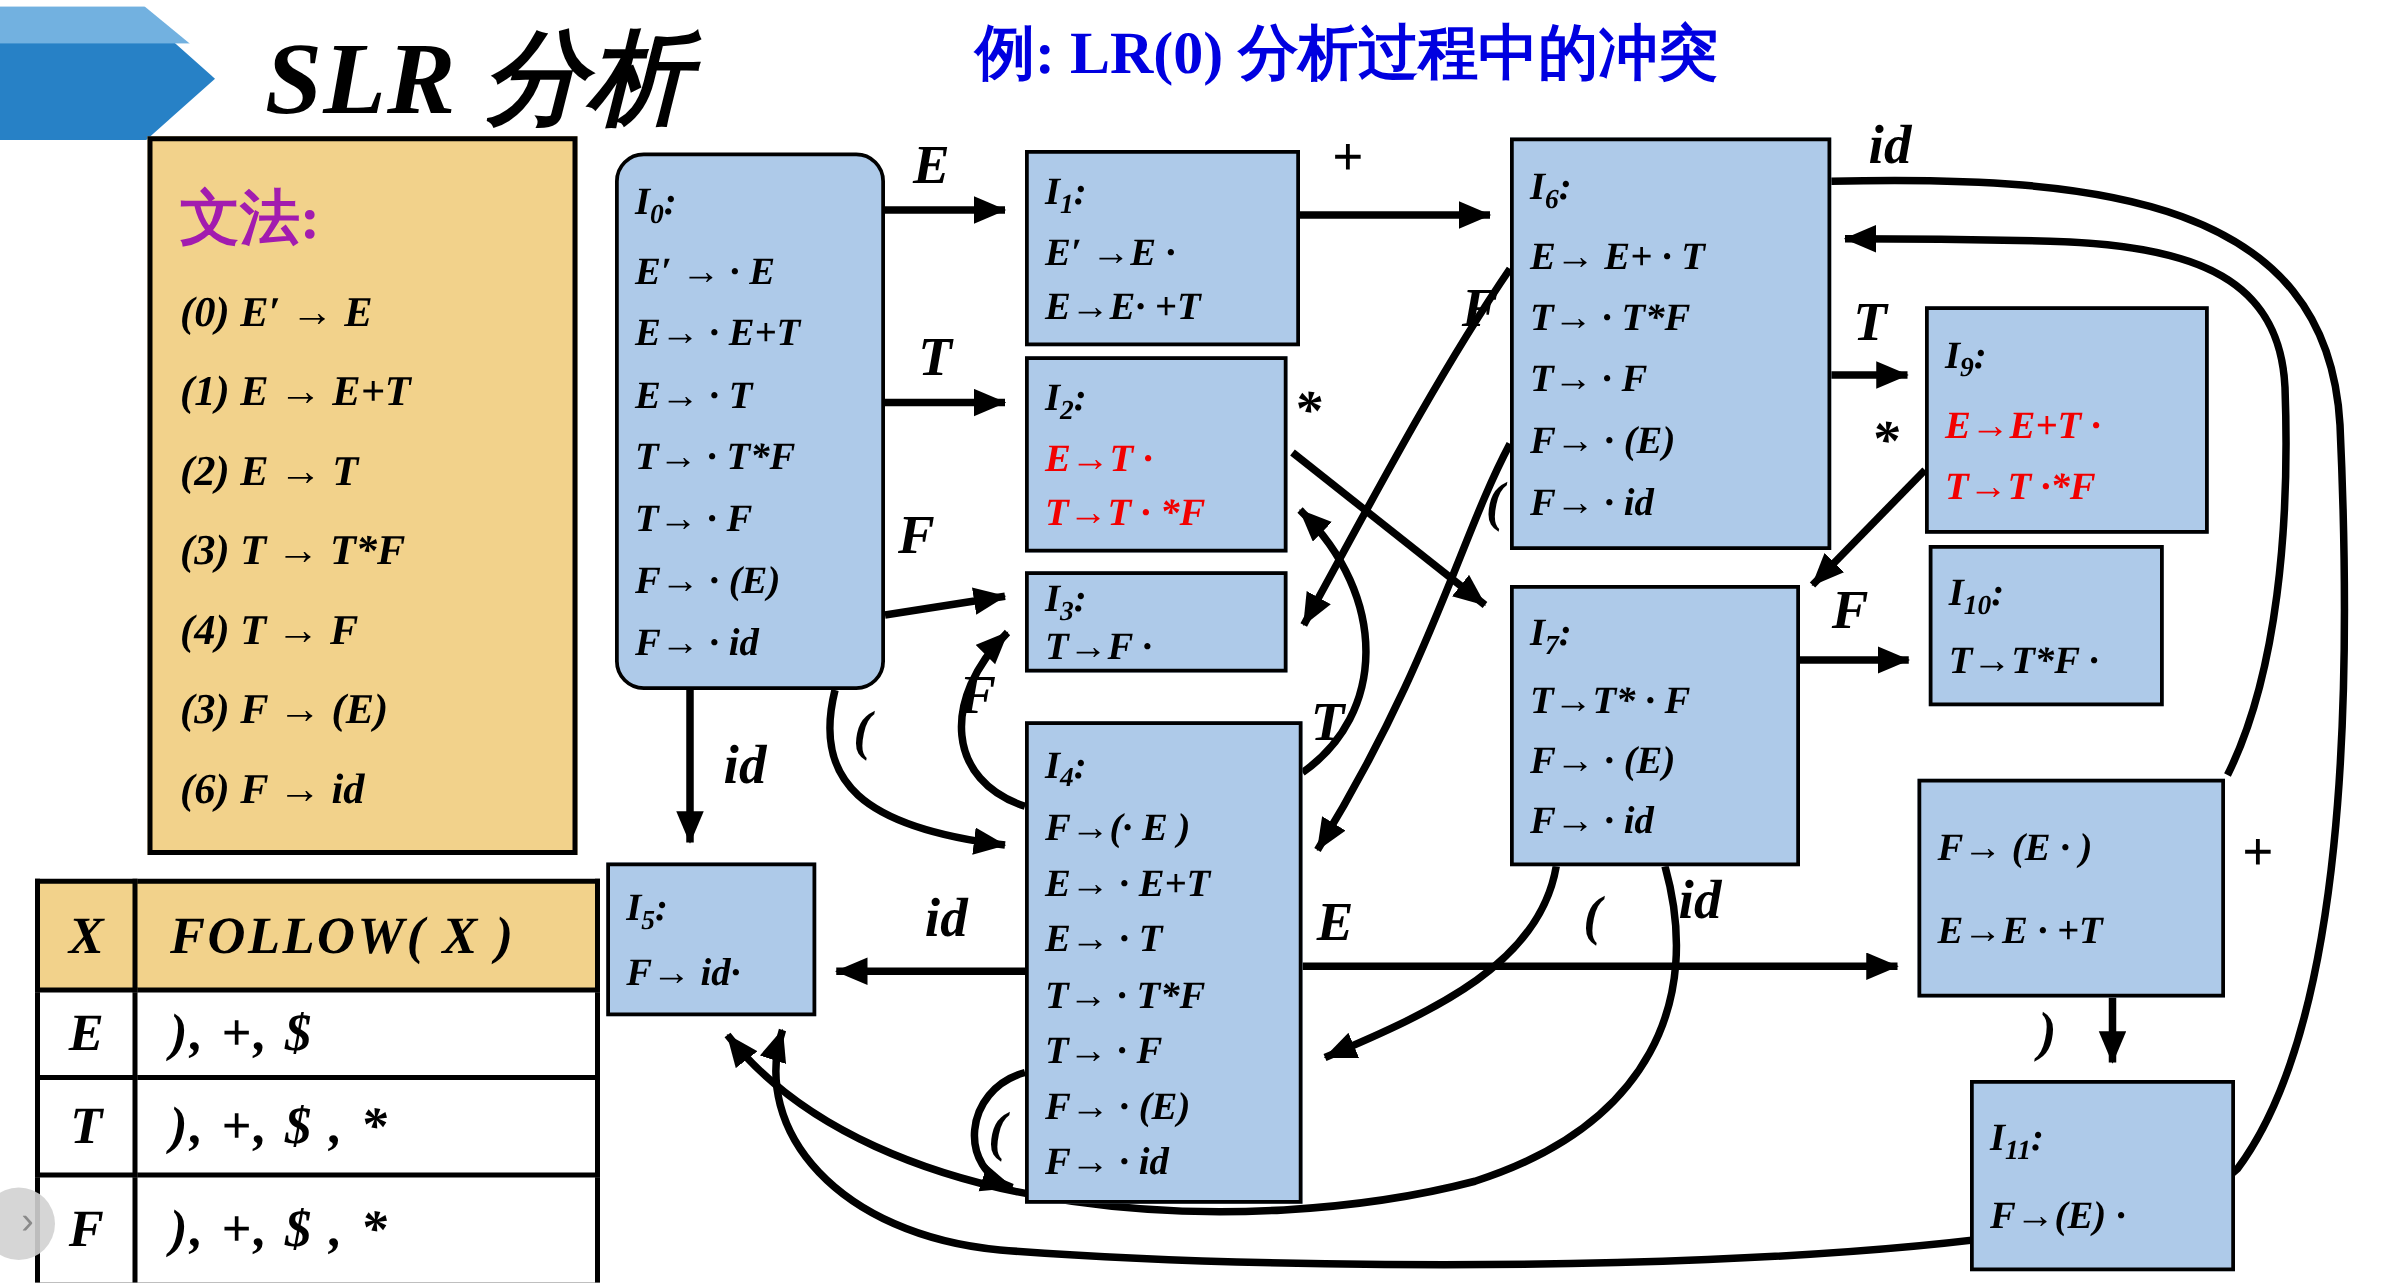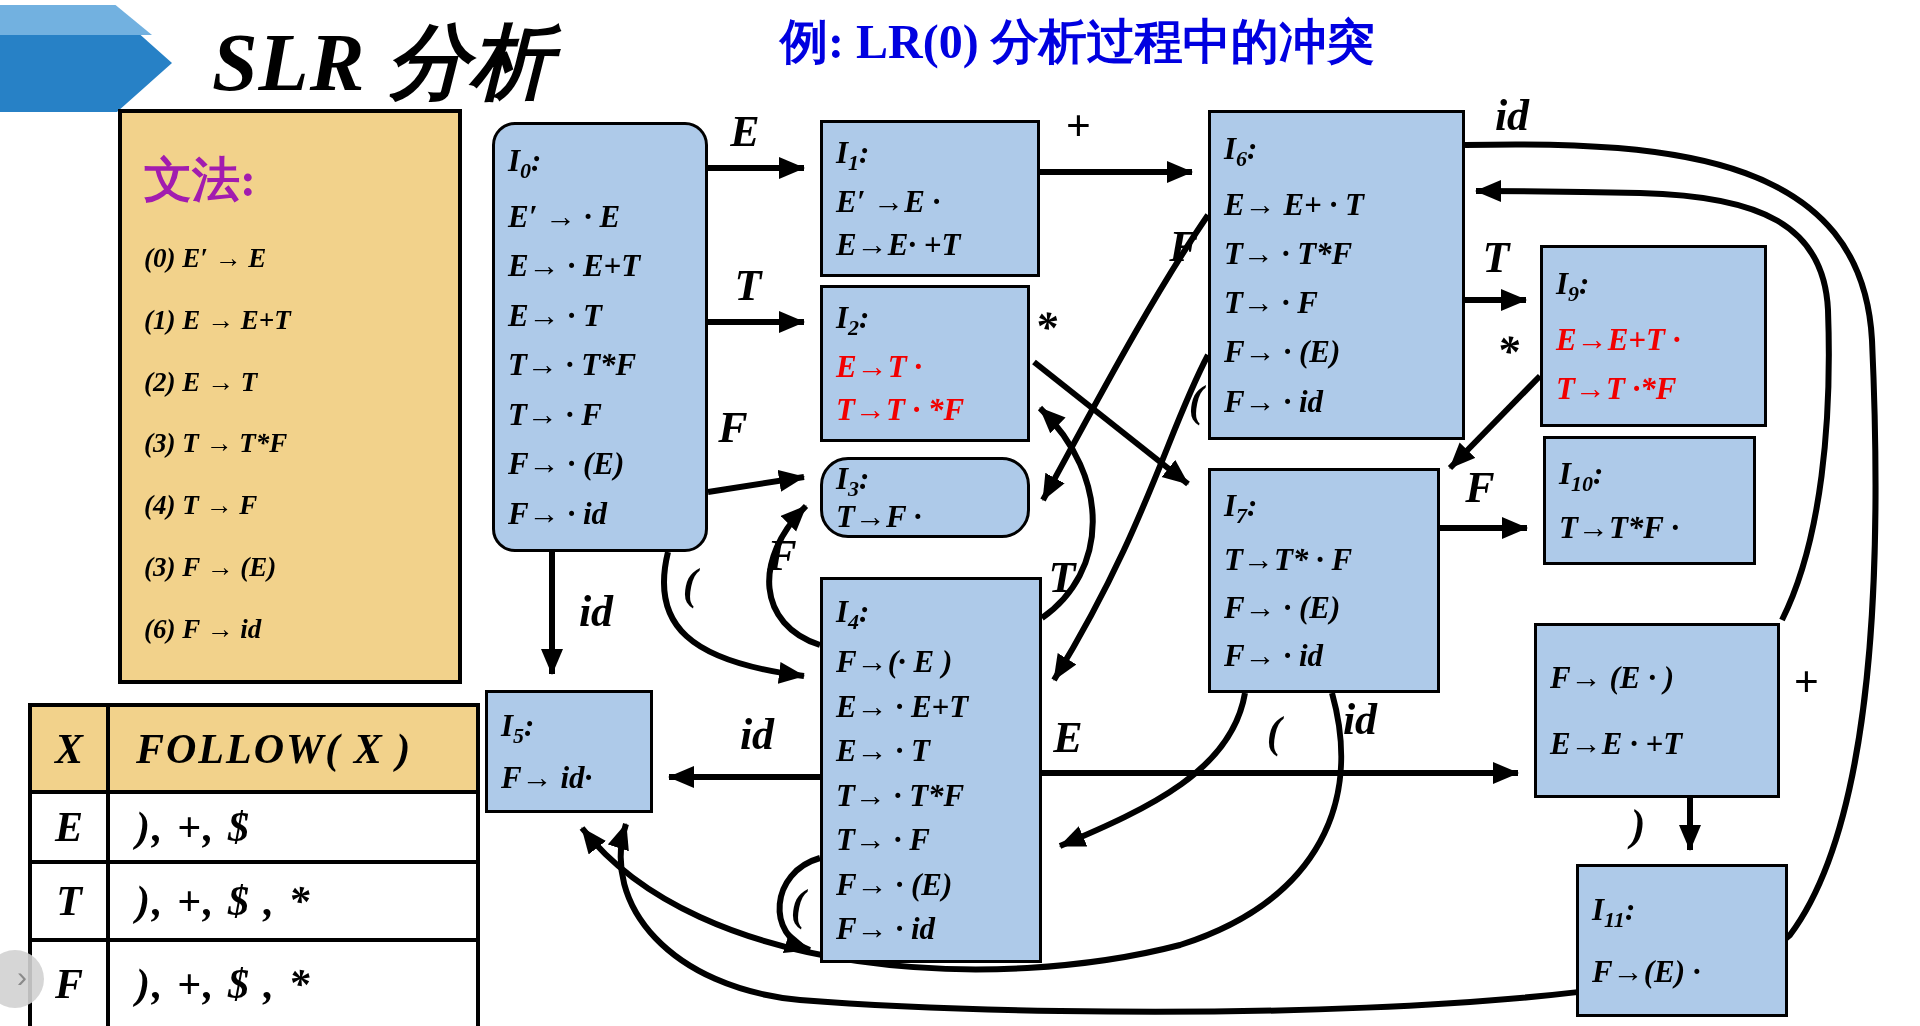--- a/index.html
+++ b/index.html
@@ -15,21 +15,21 @@
   .slide-title{position:absolute;left:212px;top:8px;font-size:82px;font-weight:bold;font-style:italic;
     color:#000;letter-spacing:1px;white-space:nowrap;}
   .slide-header{position:absolute;left:780px;top:10px;font-size:48px;font-weight:bold;color:#0000e0;
     white-space:nowrap;}
 
   
   .grammar{position:absolute;left:118px;top:109px;width:344px;height:575px;background:#f2d28b;
     border:4px solid #000;box-sizing:border-box;display:flex;flex-direction:column;
     justify-content:space-evenly;padding:4px 6px 4px 22px;}
   .grammar .g-head{font-size:48px;font-weight:bold;color:#a21caf;}
-  .grammar .g-line{font-size:27px;font-weight:bold;font-style:italic;color:#000;white-space:nowrap;font-family:Liberation Serif, serif;}
+  .grammar .g-line{font-size:34px;font-weight:bold;font-style:italic;color:#000;white-space:nowrap;font-family:Liberation Serif, serif;}
 
   
   table.follow{position:absolute;left:28px;top:703px;border-collapse:collapse;table-layout:fixed;}
   table.follow td,table.follow th{border:4px solid #000;box-sizing:border-box;
     font-weight:bold;font-style:italic;color:#000;background:#fff;}
   table.follow th{background:#f2d28b;font-size:42px;}
   table.follow .c-sym{width:78px;text-align:center;font-size:42px;}
   table.follow .c-fol{width:370px;text-align:left;padding-left:26px;font-size:42px;letter-spacing:2px;}
 
   
@@ -140,21 +140,21 @@
     <div class="state" style="left: 820px; top: 120px; width: 220px; height: 157px;">
       <div class="ln">I<sub>1</sub>:</div>
       <div class="ln">E′ →E ·</div>
       <div class="ln">E→E· +T</div>
     </div>
     <div class="state" style="left: 820px; top: 285px; width: 210px; height: 157px;">
       <div class="ln">I<sub>2</sub>:</div>
       <div class="ln red">E→T ·</div>
       <div class="ln red">T→T · *F</div>
     </div>
-    <div class="state" style="left: 820px; top: 457px; width: 210px; height: 81px; border-radius: 28px;">
+    <div class="state" style="left: 820px; top: 457px; width: 210px; height: 81px;">
       <div class="ln">I<sub>3</sub>:</div>
       <div class="ln">T→F ·</div>
     </div>
     <div class="state" style="left: 820px; top: 577px; width: 222px; height: 386px;">
       <div class="ln">I<sub>4</sub>:</div>
       <div class="ln">F→(· E )</div>
       <div class="ln">E→ · E+T</div>
       <div class="ln">E→ · T</div>
       <div class="ln">T→ · T*F</div>
       <div class="ln">T→ · F</div>
@@ -181,21 +181,21 @@
     </div>
     <div class="state" style="left: 1534px; top: 623px; width: 246px; height: 175px;">
       <div class="ln">F→ (E · )</div>
       <div class="ln">E→E · +T</div>
     </div>
     <div class="state" style="left: 1540px; top: 245px; width: 227px; height: 182px;">
       <div class="ln">I<sub>9</sub>:</div>
       <div class="ln red">E→E+T ·</div>
       <div class="ln red">T→T ·*F</div>
     </div>
-    <div class="state" style="left: 1543px; top: 436px; width: 213px; height: 129px;">
+    <div class="state" style="left: 1543px; top: 436px; width: 188px; height: 129px;">
       <div class="ln">I<sub>10</sub>:</div>
       <div class="ln">T→T*F ·</div>
     </div>
     <div class="state" style="left: 1532px; top: 864px; width: 212px; height: 153px; margin-left: 44px;">
       <div class="ln">I<sub>11</sub>:</div>
       <div class="ln">F→(E) ·</div>
     </div>
     <div class="edge-label" style="left: 745px; top: 132px;">E</div>
     <div class="edge-label" style="left: 748px; top: 286px;">T</div>
     <div class="edge-label" style="left: 733px; top: 428px;">F</div>

